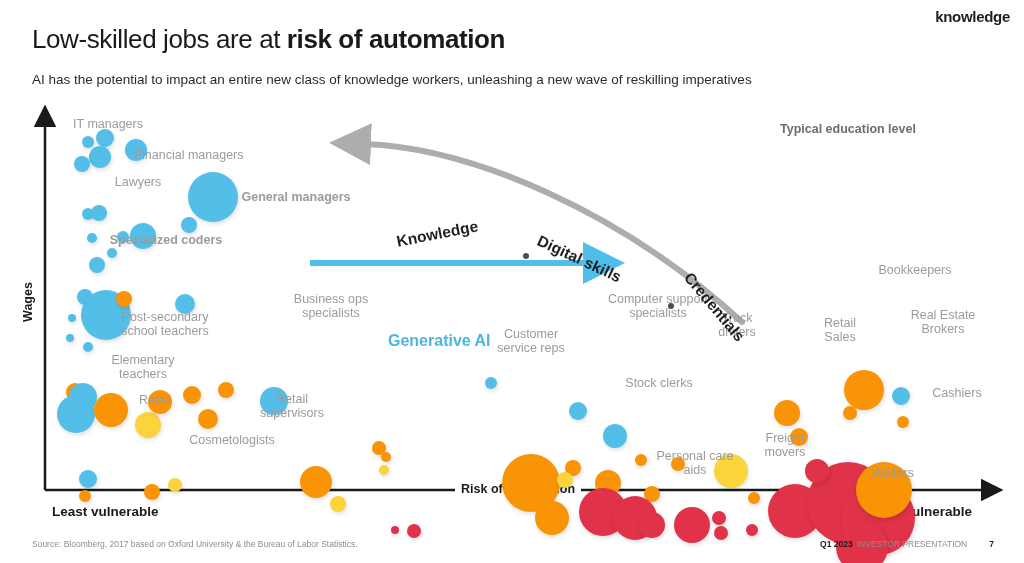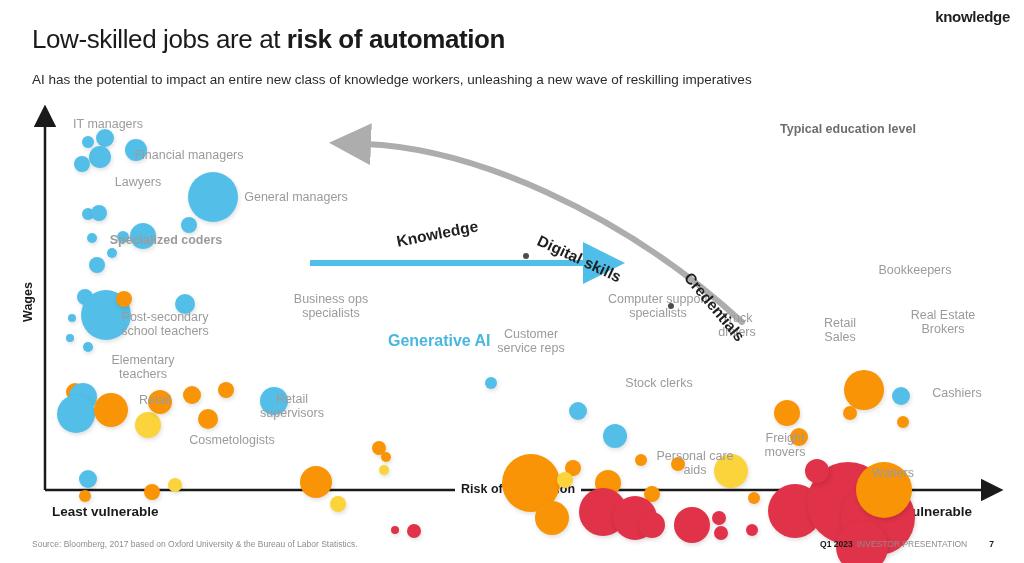--- a/index.html
+++ b/index.html
@@ -241,21 +241,21 @@
         <div class="bubble" style="left: 817px; top: 371px; width: 24px; height: 24px; background: rgb(224, 50, 72);"></div>
         <div class="bubble" style="left: 878px; top: 418px; width: 74px; height: 74px; background: rgb(224, 50, 72);"></div>
         <div class="bubble" style="left: 862px; top: 447px; width: 52px; height: 52px; background: rgb(224, 50, 72);"></div>
         <div class="bubble" style="left: 884px; top: 390px; width: 56px; height: 56px; background: rgb(248, 148, 6);"></div>
       </div>
 
     <div class="bubble-layer" id="label-layer">
         <div class="pt-label" style="left: 108px; top: 24px;">IT managers</div>
         <div class="pt-label" style="left: 189px; top: 55px;">Financial managers</div>
         <div class="pt-label" style="left: 138px; top: 82px;">Lawyers</div>
-        <div class="pt-label" style="left: 296px; top: 97px;">General managers</div>
+        <div class="pt-label" style="left: 296px; top: 97px; font-weight: bold;">General managers</div>
         <div class="pt-label" style="left: 166px; top: 140px; font-weight: bold;">Specialized coders</div>
         <div class="pt-label" style="left: 165px; top: 224px; text-align: center;">Post-secondary
 school teachers</div>
         <div class="pt-label" style="left: 143px; top: 267px;">Elementary
 teachers</div>
         <div class="pt-label" style="left: 155px; top: 300px;">Retail</div>
         <div class="pt-label" style="left: 232px; top: 340px;">Cosmetologists</div>
         <div class="pt-label" style="left: 292px; top: 306px;">Retail
 supervisors</div>
         <div class="pt-label" style="left: 331px; top: 206px;">Business ops

